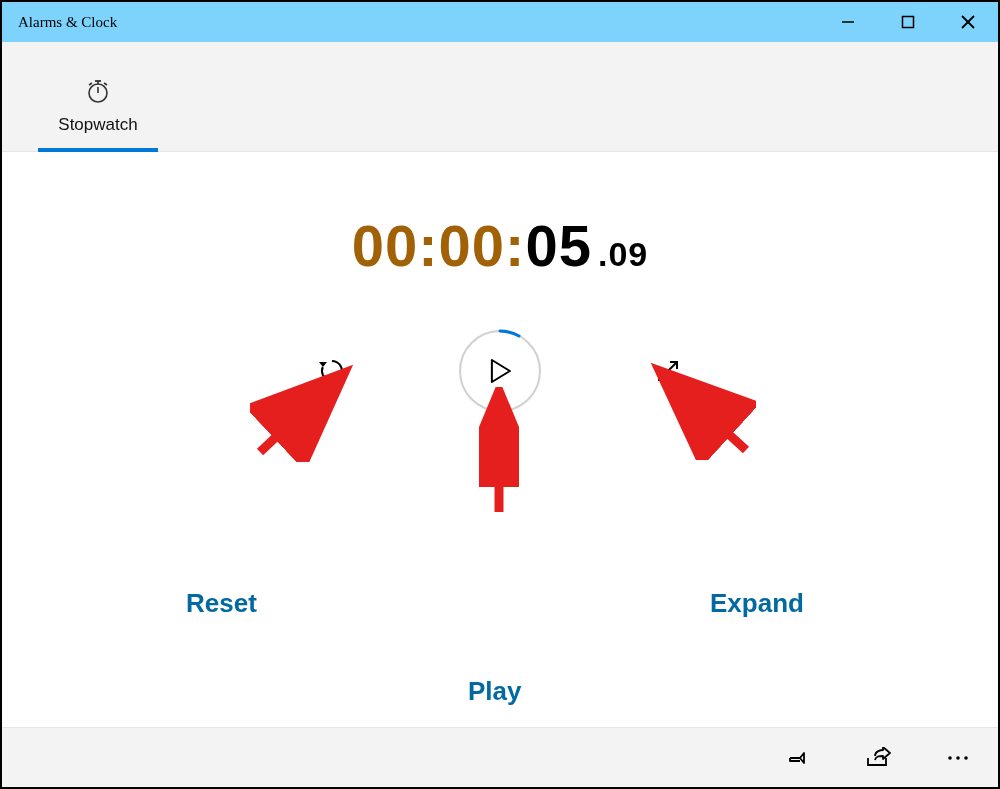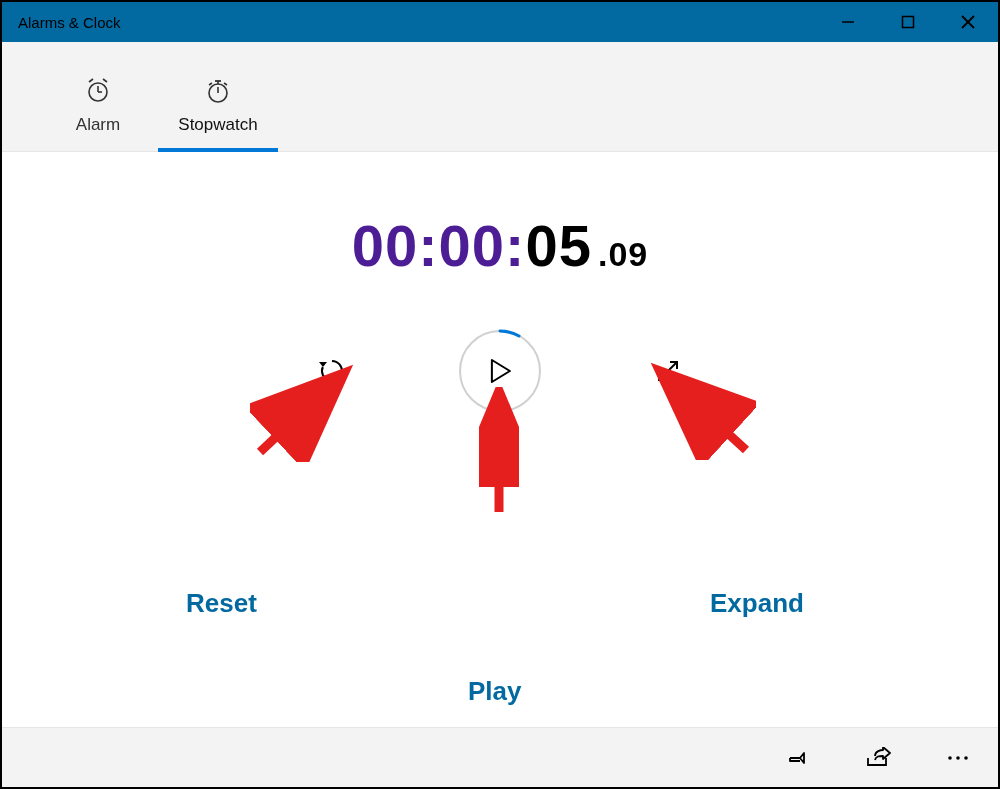--- a/index.html
+++ b/index.html
@@ -12,21 +12,22 @@
     position: relative;
     border: 2px solid #000;
   }
   
   .titlebar {
     height: 40px;
     display: flex;
     align-items: center;
     justify-content: space-between;
     padding: 0 0 0 16px;
-    background: #0369a1;
+    background: #7dd3fc;
+    font-family: Liberation Serif, serif;
   }
   .titlebar-title {
     font-size: 15px;
     color: #000;
   }
   .win-controls {
     display: flex;
     height: 100%;
   }
   .win-btn {
@@ -85,21 +86,21 @@
     top: 150px; left: 0; right: 0; bottom: 60px;
     background: #fff;
   }
   .time-display {
     text-align: center;
     margin-top: 60px;
     font-size: 58px;
     font-weight: 600;
     letter-spacing: 1px;
   }
-  .time-dim { color: #4c1d95; }
+  .time-dim { color: #a16207; }
   .time-bright { color: #000; }
   .time-frac {
     font-size: 34px;
     font-weight: 600;
     color: #000;
     margin-left: 6px;
   }
 
   .controls {
     display: flex;
@@ -178,32 +179,20 @@
       <svg width="16" height="16" viewBox="0 0 16 16">
         <line x1="2" y1="2" x2="14" y2="14" stroke="#000" stroke-width="1.8"></line>
         <line x1="14" y1="2" x2="2" y2="14" stroke="#000" stroke-width="1.8"></line>
       </svg>
     </div>
   </div>
 </div>
 
 <div class="tabbar">
 
-  <div class="tab">
-    <div class="tab-icon">
-      <svg width="28" height="28" viewBox="0 0 28 28">
-        <circle cx="14" cy="15" r="9" fill="none" stroke="#333" stroke-width="1.6"></circle>
-        <line x1="14" y1="15" x2="14" y2="9" stroke="#333" stroke-width="1.6"></line>
-        <line x1="14" y1="15" x2="18" y2="15" stroke="#333" stroke-width="1.6"></line>
-        <line x1="5" y1="5" x2="9" y2="2" stroke="#333" stroke-width="1.6"></line>
-        <line x1="23" y1="5" x2="19" y2="2" stroke="#333" stroke-width="1.6"></line>
-      </svg>
-    </div>
-    <div class="tab-label">Alarm</div>
-  </div>
 
 
 
   <div class="tab active">
     <div class="tab-icon">
       <svg width="28" height="28" viewBox="0 0 28 28">
         <circle cx="14" cy="16" r="9" fill="none" stroke="#333" stroke-width="1.6"></circle>
         <line x1="14" y1="16" x2="14" y2="10" stroke="#333" stroke-width="1.6"></line>
         <line x1="11" y1="4" x2="17" y2="4" stroke="#333" stroke-width="1.8"></line>
         <line x1="14" y1="4" x2="14" y2="7" stroke="#333" stroke-width="1.6"></line>

